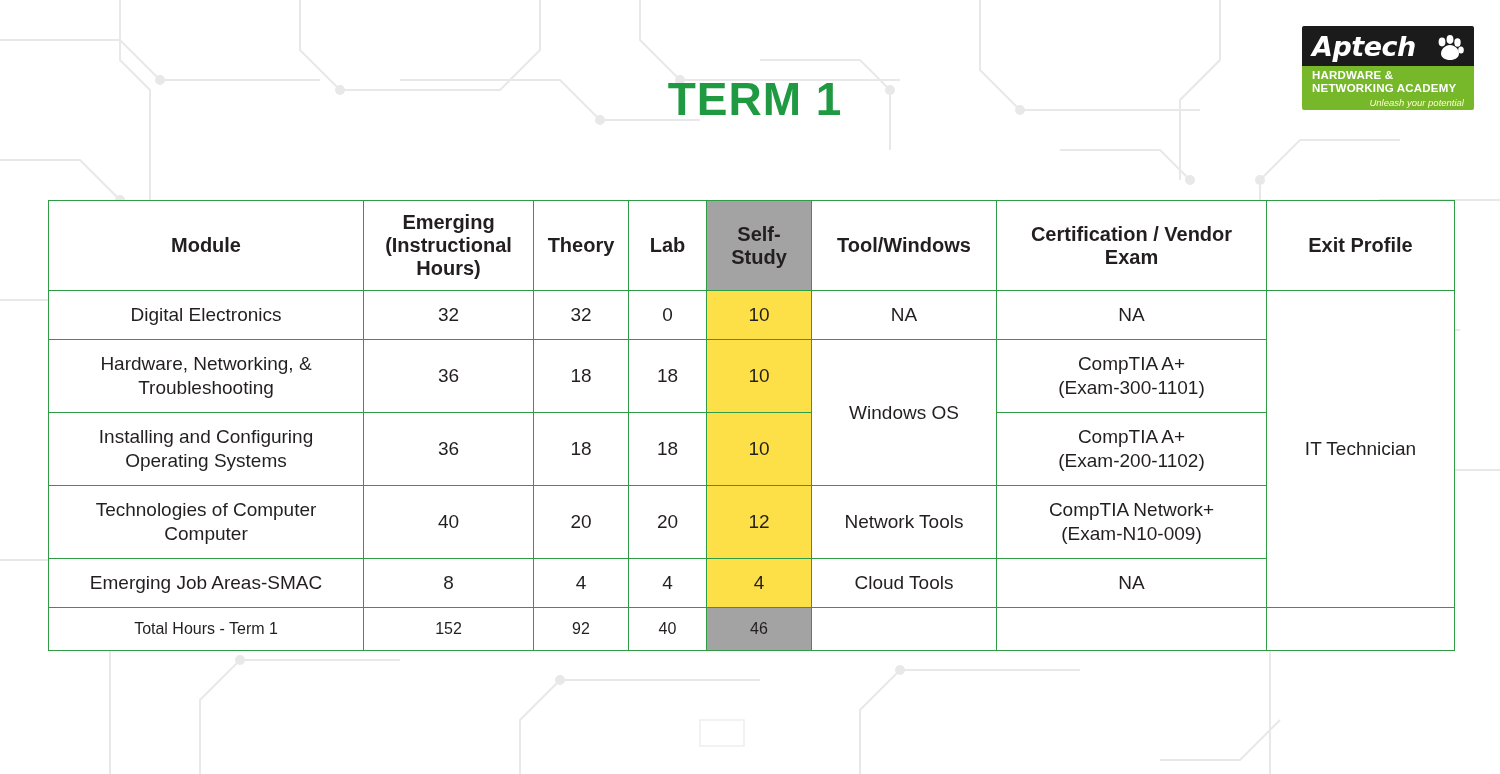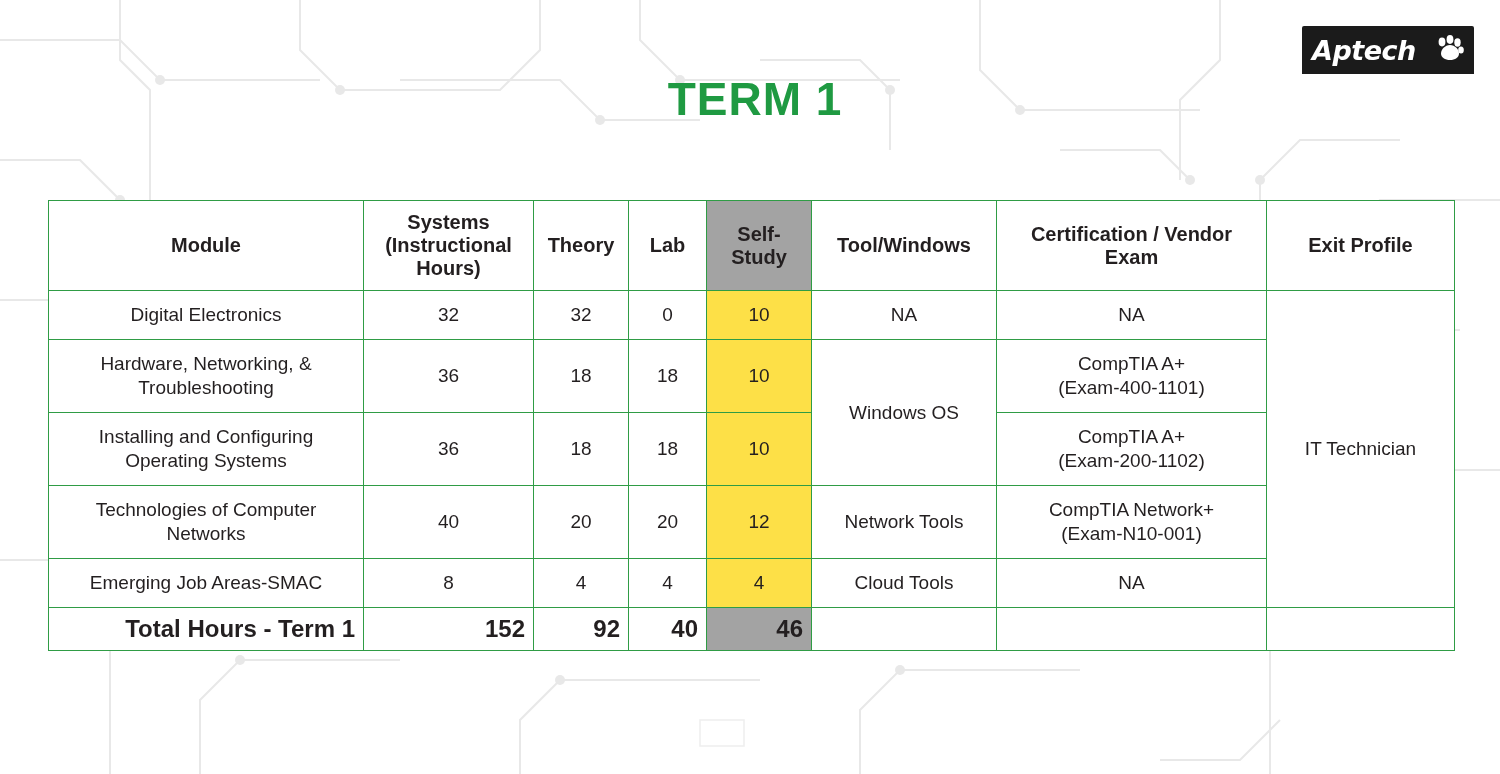--- a/index.html
+++ b/index.html
@@ -28,21 +28,21 @@
   .logo {
     position: absolute;
     top: 26px;
     right: 26px;
     width: 172px;
     height: 88px;
     z-index: 5;
   }
   .logo-top {
     position: relative;
-    height: 48px;
+    height: 40px;
     background: #1b1b1b;
     border-radius: 2px 2px 0 0;
     display: flex;
     align-items: center;
     padding-left: 10px;
     box-sizing: border-box;
   }
   .logo-word {
     color: #ffffff;
     font-size: 27px;
@@ -130,24 +130,23 @@
   tbody td {
     font-size: 19px;
     padding: 12px 4px;
     line-height: 24px;
     font-weight: normal;
   }
   tbody td.selfstudy {
     background: #fde047;
   }
   tbody tr.total td {
-    font-weight: bold;
-    font-size: 24px;
+    font-weight: normal;
+    font-size: 16px;
     padding: 9px 8px;
-    text-align: right;
   }
   tbody tr.total td.selfstudy {
     background: #a3a3a3;
   }
   td.empty { background: #ffffff; }
 
   
   col.c-module   { width: 315px; }
   col.c-duration { width: 170px; }
   col.c-theory   { width: 95px; }
@@ -220,41 +219,46 @@
     <span class="logo-paw">
       <svg viewBox="0 0 30 30" xmlns="http://www.w3.org/2000/svg">
         <ellipse cx="8" cy="9" rx="3.4" ry="4.4" fill="#ffffff"></ellipse>
         <ellipse cx="16" cy="6.5" rx="3.4" ry="4.4" fill="#ffffff"></ellipse>
         <ellipse cx="23.5" cy="9.5" rx="3.2" ry="4.2" fill="#ffffff"></ellipse>
         <ellipse cx="27" cy="17" rx="2.8" ry="3.6" fill="#ffffff"></ellipse>
         <path d="M16 12c5 0 9 4.5 9 8.5S21 27 16 27 7 24.5 7 20.5 11 12 16 12z" fill="#ffffff"></path>
       </svg>
     </span>
   </div>
+  <div class="logo-bottom">
+    <div class="logo-l1">HARDWARE &amp;</div>
+    <div class="logo-l2">NETWORKING ACADEMY</div>
+    <div class="logo-tag">Unleash your potential</div>
+  </div>
 </div>
 
 <div class="title">TERM 1</div>
 
 <div class="table-wrap">
   <table class="term">
     <colgroup>
       <col class="c-module">
         <col class="c-duration">
         <col class="c-theory">
       <col class="c-lab">
         <col class="c-self">
         <col class="c-tool">
       <col class="c-cert">
         <col class="c-exit">
     </colgroup>
     <thead>
       <tr>
         <th>Module</th>
         <th>
-          <div>Systems</div>
+          <div>Emerging</div>
           <div>(Instructional</div>
           <div>Hours)</div>
         </th>
         <th>Theory</th>
         <th>Lab</th>
         <th class="selfstudy">
           <div>Self-</div>
           <div>Study</div>
         </th>
         <th>Tool/Windows</th>
@@ -283,21 +287,21 @@
           <div>Hardware, Networking, &amp;</div>
           <div>Troubleshooting</div>
         </td>
         <td>36</td>
         <td>18</td>
         <td>18</td>
         <td class="selfstudy">10</td>
         <td rowspan="2">Windows OS</td>
         <td>
           <div>CompTIA A+</div>
-          <div>(Exam-400-1101)</div>
+          <div>(Exam-300-1101)</div>
         </td>
       </tr>
 
       <tr>
         <td>
           <div>Installing and Configuring</div>
           <div>Operating Systems</div>
         </td>
         <td>36</td>
         <td>18</td>
@@ -305,30 +309,30 @@
         <td class="selfstudy">10</td>
         <td>
           <div>CompTIA A+</div>
           <div>(Exam-200-1102)</div>
         </td>
       </tr>
 
       <tr>
         <td>
           <div>Technologies of Computer</div>
-          <div>Networks</div>
+          <div>Computer</div>
         </td>
         <td>40</td>
         <td>20</td>
         <td>20</td>
         <td class="selfstudy">12</td>
         <td>Network Tools</td>
         <td>
           <div>CompTIA Network+</div>
-          <div>(Exam-N10-001)</div>
+          <div>(Exam-N10-009)</div>
         </td>
       </tr>
 
       <tr>
         <td>Emerging Job Areas-SMAC</td>
         <td>8</td>
         <td>4</td>
         <td>4</td>
         <td class="selfstudy">4</td>
         <td>Cloud Tools</td>

